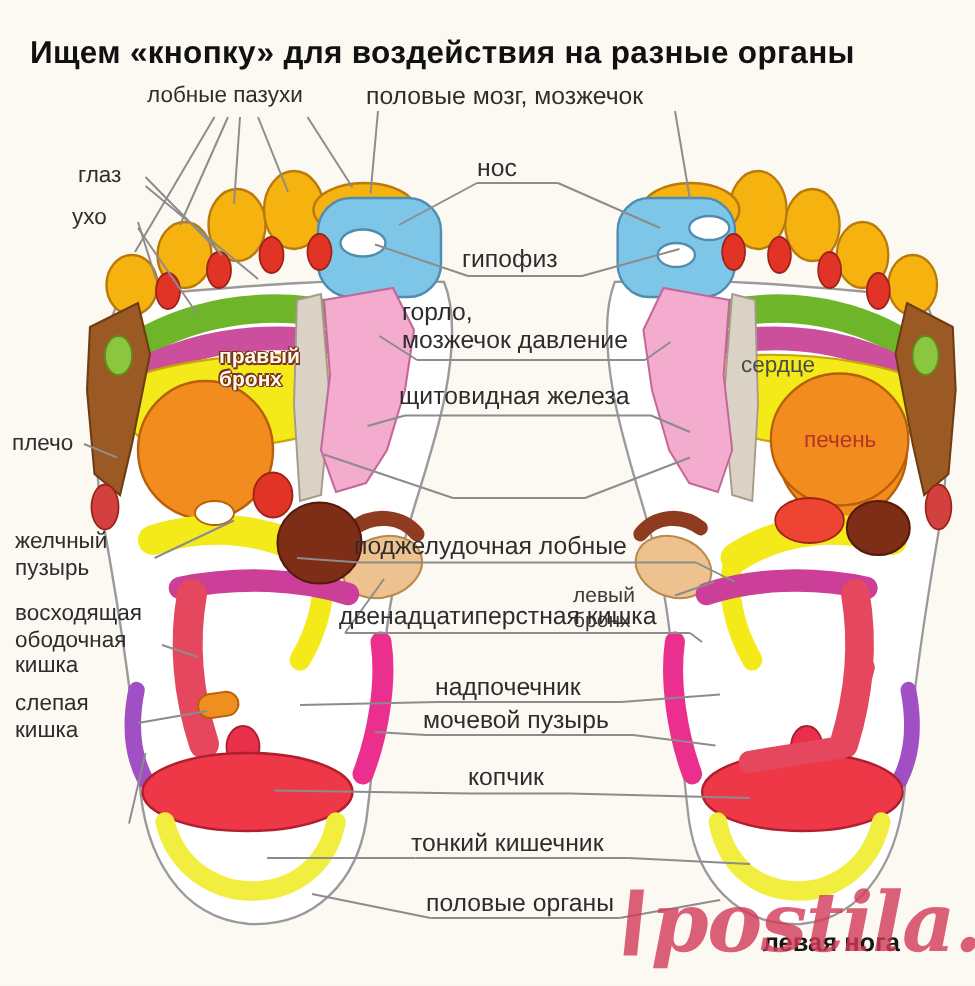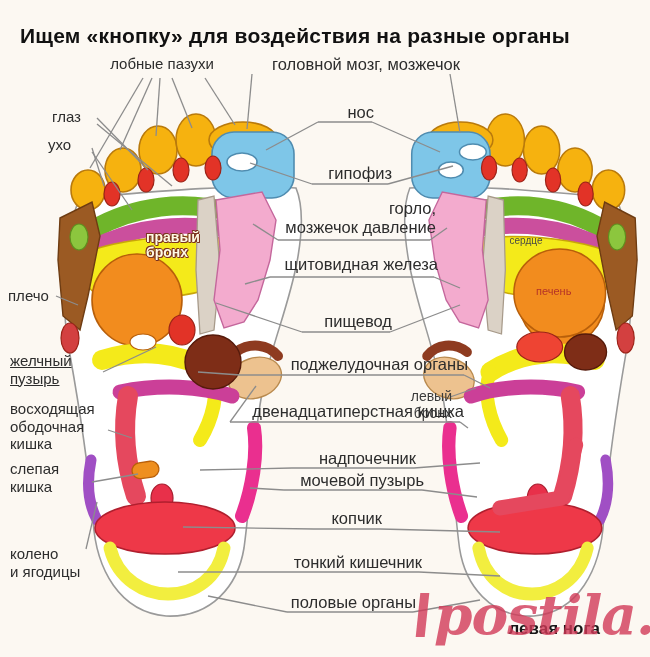--- a/index.html
+++ b/index.html
@@ -4,21 +4,21 @@
 <style>
   :root{
     --bg:#fcf8f2; --txt:#2d2d2d; --line:#8c8c8c; --wm:rgba(209,58,88,.8);
   }
   html,body{margin:0;padding:0;}
   body{font-family:"Liberation Sans", sans-serif; background:#e9e9e9;}
   #stage{position:relative;width:650px;height:657px;background:var(--bg);overflow:hidden;}
   #feet-svg{position:absolute;left:0;top:0;}
   .title{position:absolute;left:20px;top:10px;width:620px;font-size:21px;font-weight:bold;color:#111;letter-spacing:.2px;}
   .lbl{position:absolute;color:var(--txt);font-size:16.5px;line-height:1.18;white-space:pre-line;}
-  .ctr{text-align:right;}
+  .ctr{text-align:left;}
   .sm{font-size:15px;}
   .xs{font-size:14px;}
   .cap{font-weight:bold;font-size:17px;color:#161616;}
   
   .l-sinus{left:98px;top:55px;width:116px;}
   .l-brain{left:244px;top:55px;width:216px;}
   .l-eye{left:52px;top:108px;width:46px;}
   .l-ear{left:48px;top:136px;width:46px;}
   .l-nose{left:318px;top:103px;width:56px;}
   .l-pit{left:308px;top:164px;width:84px;}
@@ -28,29 +28,29 @@
   .l-pancreas{left:236px;top:355px;width:232px;}
   .l-lbron{left:382px;top:388px;width:70px;color:#3c3c3c;}
   .l-duo{left:226px;top:402px;width:238px;}
   .l-adrenal{left:290px;top:449px;width:126px;}
   .l-bladder{left:282px;top:471px;width:142px;}
   .l-coccyx{left:312px;top:509px;width:70px;}
   .l-smint{left:274px;top:553px;width:148px;}
   .l-genit{left:284px;top:593px;width:132px;}
   
   .l-shoulder{left:8px;top:287px;width:52px;}
-  .l-gall{left:10px;top:352px;width:96px;text-decoration:underline;}
+  .l-gall{left:10px;top:352px;width:96px;}
   .l-asc{left:10px;top:400px;width:104px;}
   .l-cecum{left:10px;top:460px;width:84px;}
   .l-knee{left:10px;top:545px;width:94px;}
   
   .l-rbron{left:146px;top:230px;width:76px;text-align:left;font-size:14px;font-weight:bold;line-height:1.1;
     color:#fffbe4;text-shadow:-1px 0 #7c3420,1px 0 #7c3420,0 -1px #7c3420,0 1px #7c3420,1px 1px #7c3420,-1px -1px #7c3420;}
-  .l-heart{left:494px;top:235px;width:64px;font-size:10px;color:#4a4a44;text-align:center;}
-  .l-liver{left:536px;top:285px;width:62px;font-size:11px;color:#b53327;}
+  .l-heart{left:494px;top:235px;width:64px;font-size:15px;color:#4a4a44;}
+  .l-liver{left:536px;top:285px;width:62px;font-size:15px;color:#b53327;}
   .cap-right{left:108px;top:619px;width:124px;text-align:center;}
   .cap-left{left:488px;top:619px;width:112px;text-align:right;}
   
   .watermark{position:absolute;left:418px;top:582px;display:flex;align-items:center;z-index:5;
     font-family:"DejaVu Serif", serif;font-style:italic;font-weight:bold;font-size:55px;color:var(--wm);letter-spacing:-1px;}
   .wm-bar{display:inline-block;width:9px;height:44px;background:var(--wm);margin-right:7px;transform:skewX(-6deg);}
 </style>
 </head>
 <body>
 
@@ -201,48 +201,45 @@
         <path d="M103,372 L156,347"></path>
         <path d="M108,430 L132,438"></path>
       <path d="M92,482 L138,474"></path>
         <path d="M86,549 L97,502"></path>
     </g>
   </svg>
 
   <h1 class="title">Ищем «кнопку» для воздействия на разные органы</h1>
 
   <div class="lbl ctr sm l-sinus">лобные пазухи</div>
-  <div class="lbl ctr l-brain">головной мозг, мозжечок</div>
+  <div class="lbl ctr l-brain">половые мозг, мозжечок</div>
   <div class="lbl sm l-eye">глаз</div>
   <div class="lbl sm l-ear">ухо</div>
   <div class="lbl ctr l-nose">нос</div>
   <div class="lbl ctr l-pit">гипофиз</div>
   <div class="lbl ctr l-throat">горло,
 мозжечок давление</div>
   <div class="lbl ctr l-thyroid">щитовидная железа</div>
-  <div class="lbl ctr l-eso">пищевод</div>
-  <div class="lbl ctr l-pancreas">поджелудочная органы</div>
+  <div class="lbl ctr l-pancreas">поджелудочная лобные</div>
   <div class="lbl ctr xs l-lbron">левый бронх</div>
   <div class="lbl ctr l-duo">двенадцатиперстная кишка</div>
   <div class="lbl ctr l-bladder">мочевой пузырь</div>
   <div class="lbl ctr l-adrenal">надпочечник</div>
   <div class="lbl ctr l-coccyx">копчик</div>
   <div class="lbl ctr l-smint">тонкий кишечник</div>
   <div class="lbl ctr l-genit">половые органы</div>
 
   <div class="lbl sm l-shoulder">плечо</div>
   <div class="lbl sm l-gall">желчный
 пузырь</div>
   <div class="lbl sm l-asc">восходящая
 ободочная
 кишка</div>
   <div class="lbl sm l-cecum">слепая
 кишка</div>
-  <div class="lbl sm l-knee">колено
-и ягодицы</div>
 
   <div class="lbl l-rbron">правый
 бронх</div>
   <div class="lbl l-heart">сердце</div>
   <div class="lbl l-liver">печень</div>
 
   <div class="lbl cap cap-left">левая нога</div>
 
   <div class="watermark">
     <span class="wm-bar"></span>

